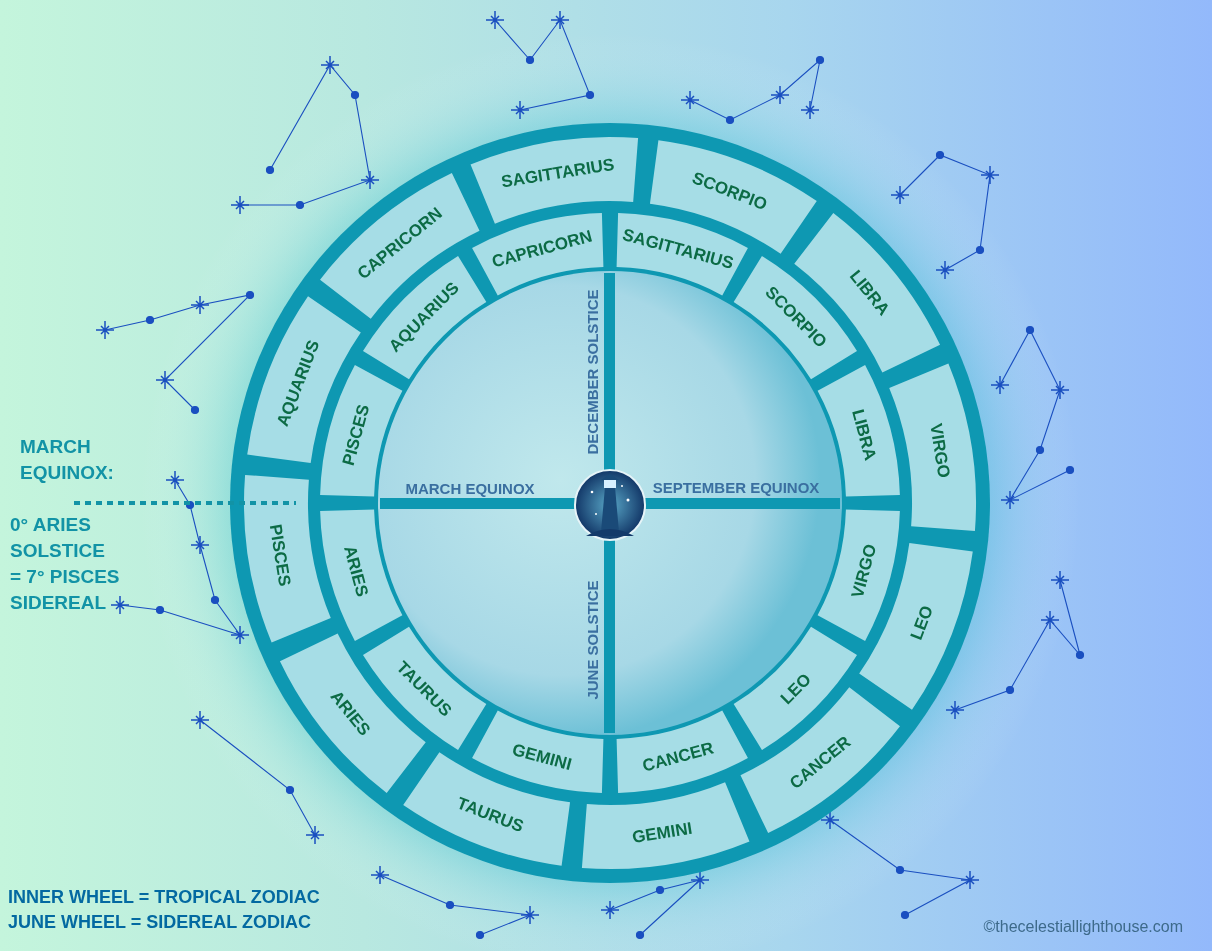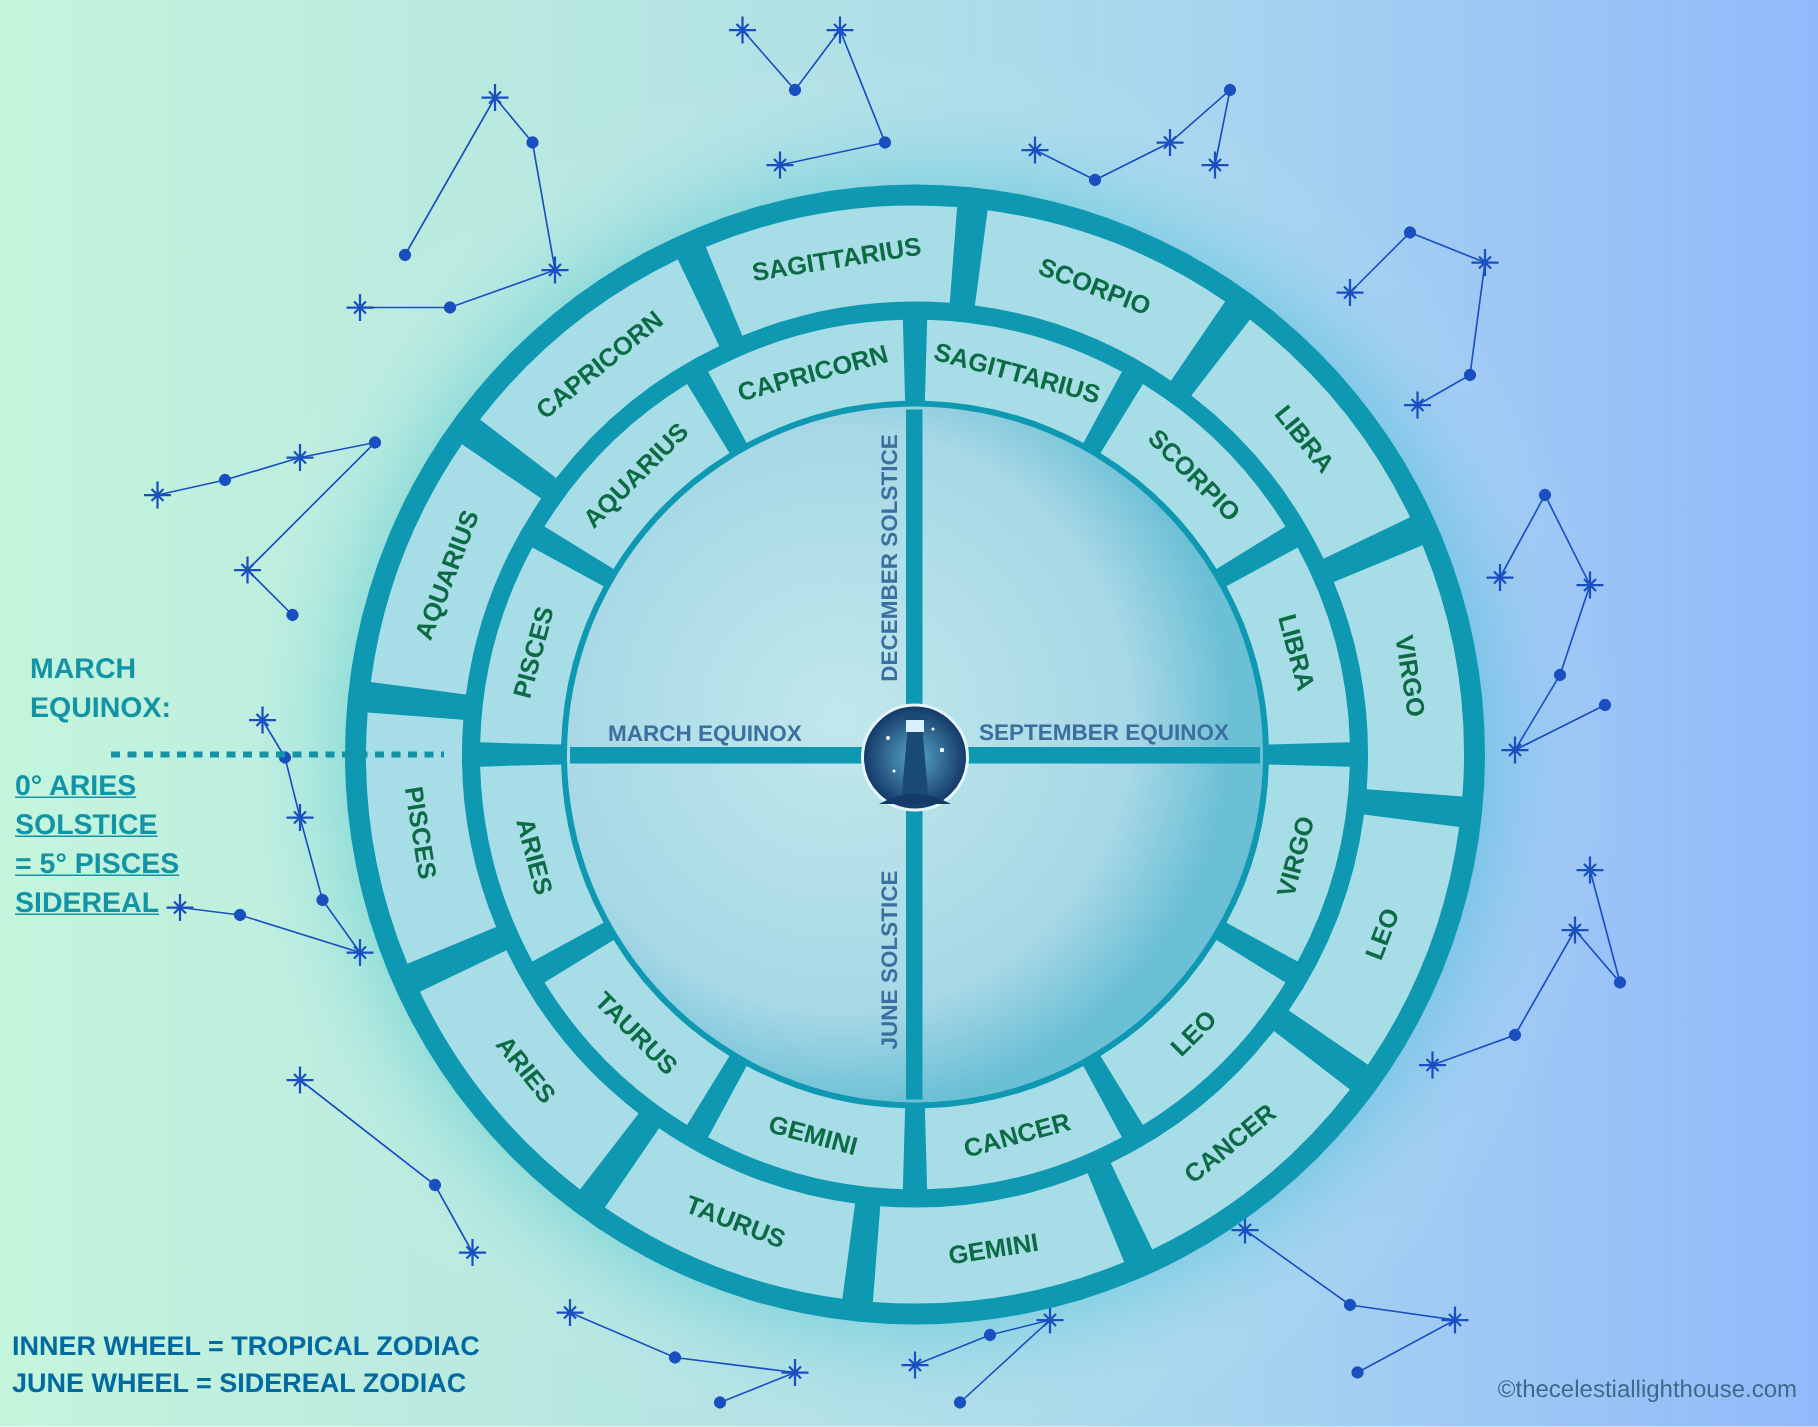--- a/index.html
+++ b/index.html
@@ -2,21 +2,21 @@
 <html><head>
 <meta charset="utf-8">
 <style>
   html,body{margin:0;padding:0;}
   body{width:1212px;height:951px;overflow:hidden;position:relative;
        font-family:"Liberation Sans",sans-serif;
        background:linear-gradient(90deg,#c4f5dc 0%,#b8e8e0 30%,#a8d6ee 65%,#93b9fb 100%);}
   #wheel{position:absolute;left:0;top:0;}
   .side-note{position:absolute;color:#1293a6;font-weight:bold;font-size:19px;line-height:26px;}
   .legend{position:absolute;left:8px;top:885px;color:#0369a1;font-weight:bold;font-size:18px;line-height:25px;}
-  .copyright{position:absolute;right:14px;top:918px;color:#3d6a8a;font-size:16px;}
+  .copyright{position:absolute;right:29px;top:918px;color:#3d6a8a;font-size:16px;}
 </style>
 </head>
 <body>
 
 <svg id="wheel" width="1212" height="951" viewBox="0 0 1212 951">
   <defs>
     <radialGradient id="glow" cx="610" cy="503" r="470" gradientUnits="userSpaceOnUse">
       <stop offset="0.70" stop-color="#1aa6bf" stop-opacity="0.55"></stop>
       <stop offset="0.82" stop-color="#3cc0d0" stop-opacity="0.25"></stop>
       <stop offset="1" stop-color="#ffffff" stop-opacity="0"></stop>
@@ -184,24 +184,24 @@
     <circle cx="628" cy="500" r="1.5" fill="#fff"></circle>
     <circle cx="596" cy="514" r="1" fill="#fff"></circle>
     <circle cx="622" cy="486" r="1" fill="#fff"></circle>
   </g>
 </svg>
 
 <div class="side-note" style="left:20px;top:434px;width:100px;">
   <div>MARCH</div>
   <div>EQUINOX:</div>
 </div>
-<div class="side-note" style="left:10px;top:512px;width:130px;text-decoration:underline;">
+<div class="side-note" style="left:10px;top:512px;width:130px;">
   <div>0° ARIES</div>
   <div>SOLSTICE</div>
-  <div>= 5° PISCES</div>
+  <div>= 7° PISCES</div>
   <div>SIDEREAL</div>
 </div>
 
 <div class="legend">
   <div>INNER WHEEL = TROPICAL ZODIAC</div>
   <div>JUNE WHEEL = SIDEREAL ZODIAC</div>
 </div>
 
 <div class="copyright">©thecelestiallighthouse.com</div>
 

